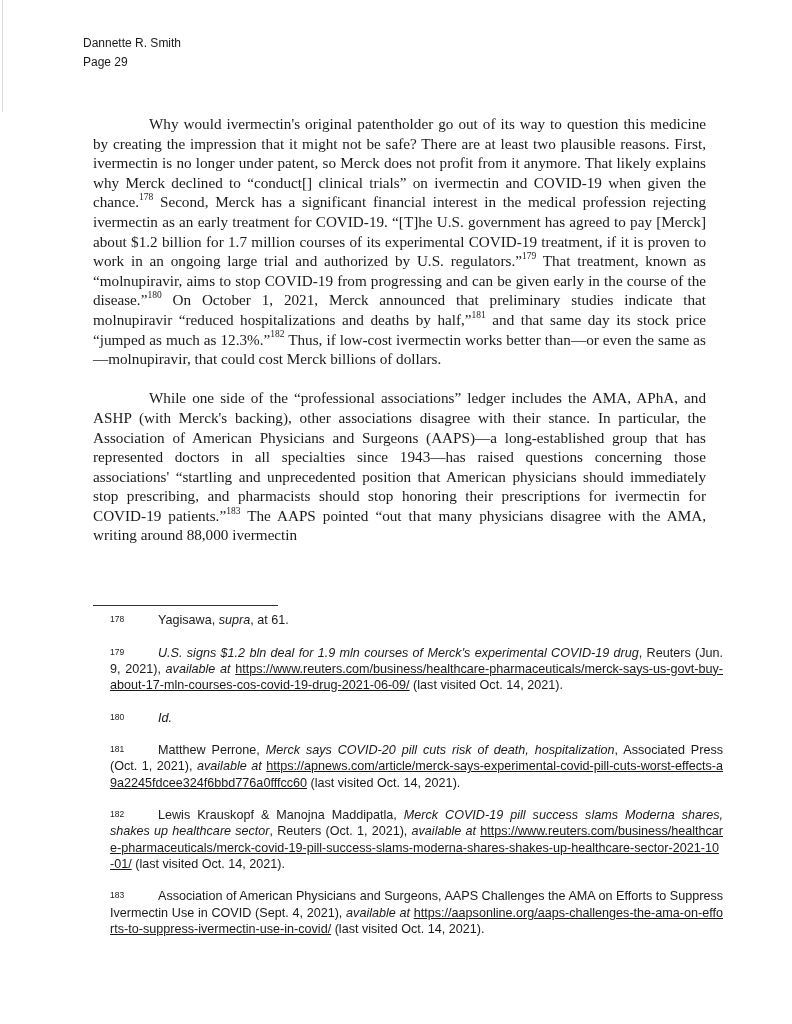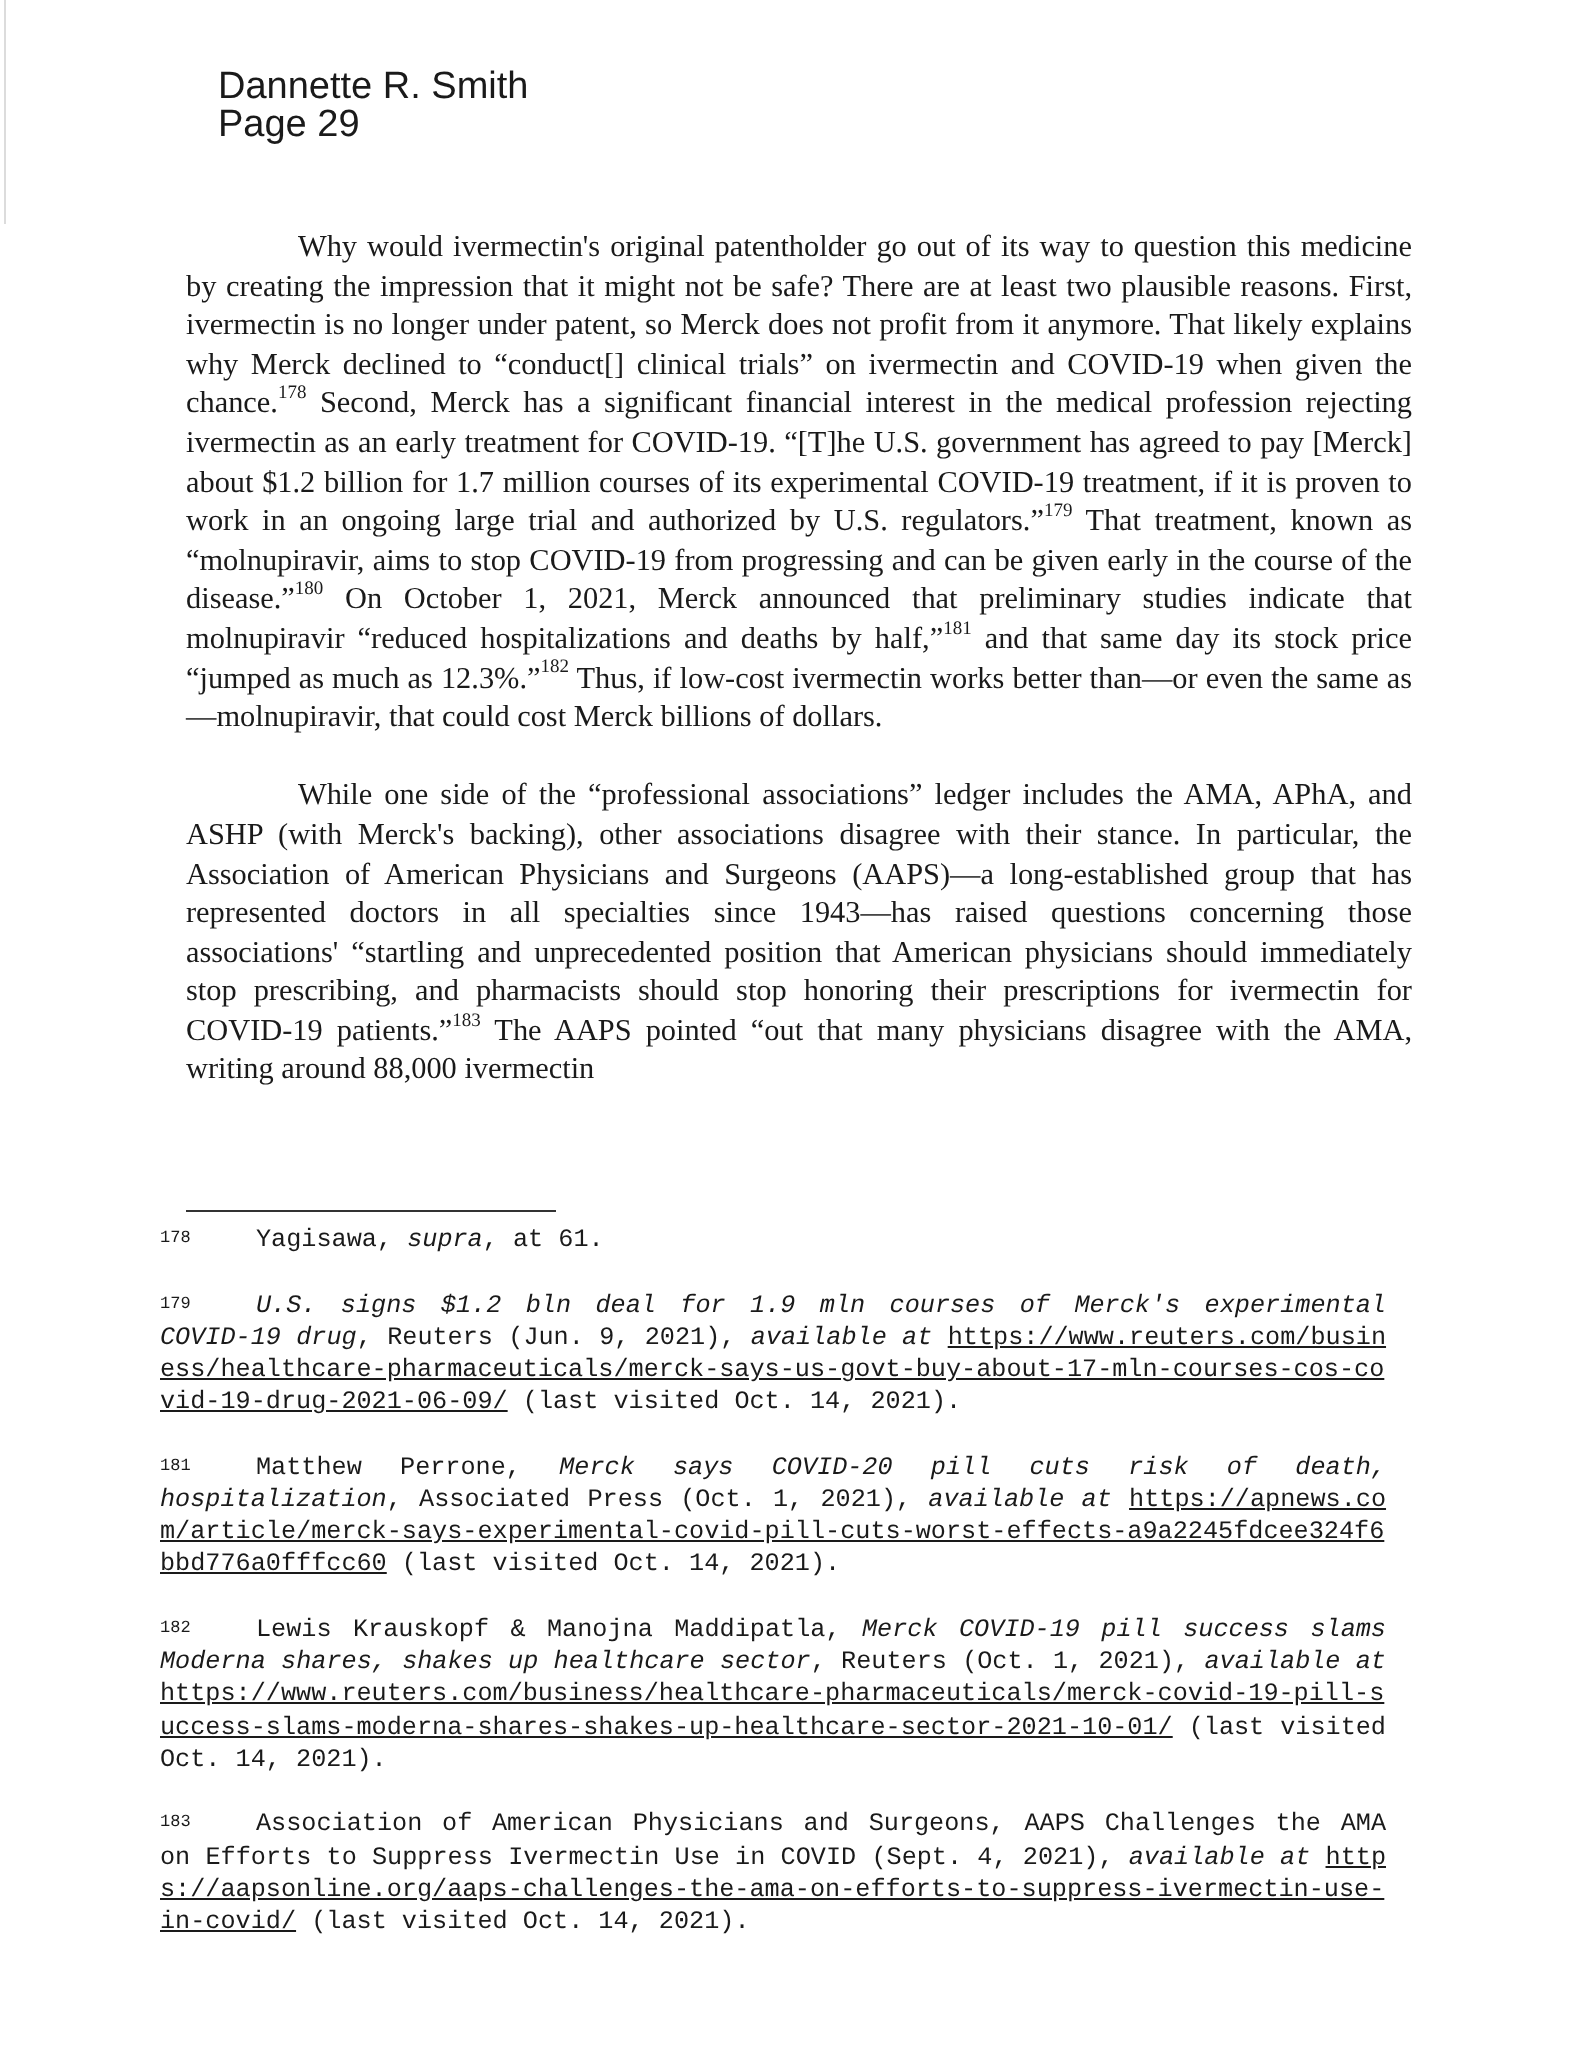--- a/index.html
+++ b/index.html
@@ -18,23 +18,23 @@
     .edge-line {
       position: absolute;
       left: 2px;
       top: 0;
       width: 1px;
       height: 112px;
       background: #dcdcdc;
     }
     .letter-head {
       position: absolute;
-      left: 109px;
+      left: 83px;
       top: 34px;
-      font-size: 19px;
+      font-size: 12px;
       line-height: 19px;
     }
     .body-text {
       position: absolute;
       left: 93px;
       top: 114px;
       width: 613px;
       font-size: 15.2px;
       line-height: 19.6px;
       text-align: justify;
@@ -53,27 +53,26 @@
     .fn-rule {
       position: absolute;
       left: 93px;
       top: 605px;
       width: 185px;
       height: 1px;
       background: #333;
     }
     .footnotes {
       position: absolute;
-      left: 80px;
+      left: 110px;
       top: 612px;
       width: 613px;
       font-size: 12.6px;
       line-height: 16.2px;
       text-align: justify;
-      font-family: Liberation Mono, monospace;
     }
     .fn {
       margin: 0 0 16.4px 0;
     }
     .fn-num {
       display: inline-block;
       width: 48px;
       font-size: 8.5px;
       vertical-align: top;
       position: relative;
@@ -99,16 +98,17 @@
 <div class="body-text">
   <p>Why would ivermectin's original patentholder go out of its way to question this medicine by creating the impression that it might not be safe?  There are at least two plausible reasons.  First, ivermectin is no longer under patent, so Merck does not profit from it anymore.  That likely explains why Merck declined to “conduct[] clinical trials” on ivermectin and COVID-19 when given the chance.<sup>178</sup>  Second, Merck has a significant financial interest in the medical profession rejecting ivermectin as an early treatment for COVID-19.  “[T]he U.S. government has agreed to pay [Merck] about $1.2 billion for 1.7 million courses of its experimental COVID-19 treatment, if it is proven to work in an ongoing large trial and authorized by U.S. regulators.”<sup>179</sup>  That treatment, known as “molnupiravir, aims to stop COVID-19 from progressing and can be given early in the course of the disease.”<sup>180</sup>  On October 1, 2021, Merck announced that preliminary studies indicate that molnupiravir “reduced hospitalizations and deaths by half,”<sup>181</sup> and that same day its stock price “jumped as much as 12.3%.”<sup>182</sup>  Thus, if low-cost ivermectin works better than—or even the same as—molnupiravir, that could cost Merck billions of dollars.</p>
   <p>While one side of the “professional associations” ledger includes the AMA, APhA, and ASHP (with Merck's backing), other associations disagree with their stance.  In particular, the Association of American Physicians and Surgeons (AAPS)—a long-established group that has represented doctors in all specialties since 1943—has raised questions concerning those associations' “startling and unprecedented position that American physicians should immediately stop prescribing, and pharmacists should stop honoring their prescriptions for ivermectin for COVID-19 patients.”<sup>183</sup>  The AAPS pointed “out that many physicians disagree with the AMA, writing around 88,000 ivermectin</p>
 </div>
 
 <div class="fn-rule"></div>
 
 <div class="footnotes">
   <div class="fn"><span class="fn-num">178</span>Yagisawa, <i>supra</i>, at 61.</div>
   <div class="fn"><span class="fn-num">179</span><i>U.S. signs $1.2 bln deal for 1.9 mln courses of Merck's experimental COVID-19 drug</i>, Reuters (Jun. 9, 2021), <i>available at</i> <span class="fn-link">https://www.reuters.com/business/healthcare-pharmaceuticals/merck-says-us-govt-buy-about-17-mln-courses-cos-covid-19-drug-2021-06-09/</span> (last visited Oct. 14, 2021).</div>
+  <div class="fn"><span class="fn-num">180</span><i>Id.</i></div>
   <div class="fn"><span class="fn-num">181</span>Matthew Perrone, <i>Merck says COVID-20 pill cuts risk of death, hospitalization</i>, Associated Press (Oct. 1, 2021), <i>available at</i> <span class="fn-link">https://apnews.com/article/merck-says-experimental-covid-pill-cuts-worst-effects-a9a2245fdcee324f6bbd776a0fffcc60</span> (last visited Oct. 14, 2021).</div>
   <div class="fn"><span class="fn-num">182</span>Lewis Krauskopf &amp; Manojna Maddipatla, <i>Merck COVID-19 pill success slams Moderna shares, shakes up healthcare sector</i>, Reuters (Oct. 1, 2021), <i>available at</i> <span class="fn-link">https://www.reuters.com/business/healthcare-pharmaceuticals/merck-covid-19-pill-success-slams-moderna-shares-shakes-up-healthcare-sector-2021-10-01/</span> (last visited Oct. 14, 2021).</div>
   <div class="fn"><span class="fn-num">183</span>Association of American Physicians and Surgeons, AAPS Challenges the AMA on Efforts to Suppress Ivermectin Use in COVID (Sept. 4, 2021), <i>available at</i> <span class="fn-link">https://aapsonline.org/aaps-challenges-the-ama-on-efforts-to-suppress-ivermectin-use-in-covid/</span> (last visited Oct. 14, 2021).</div>
 </div>
 
 </body></html>

